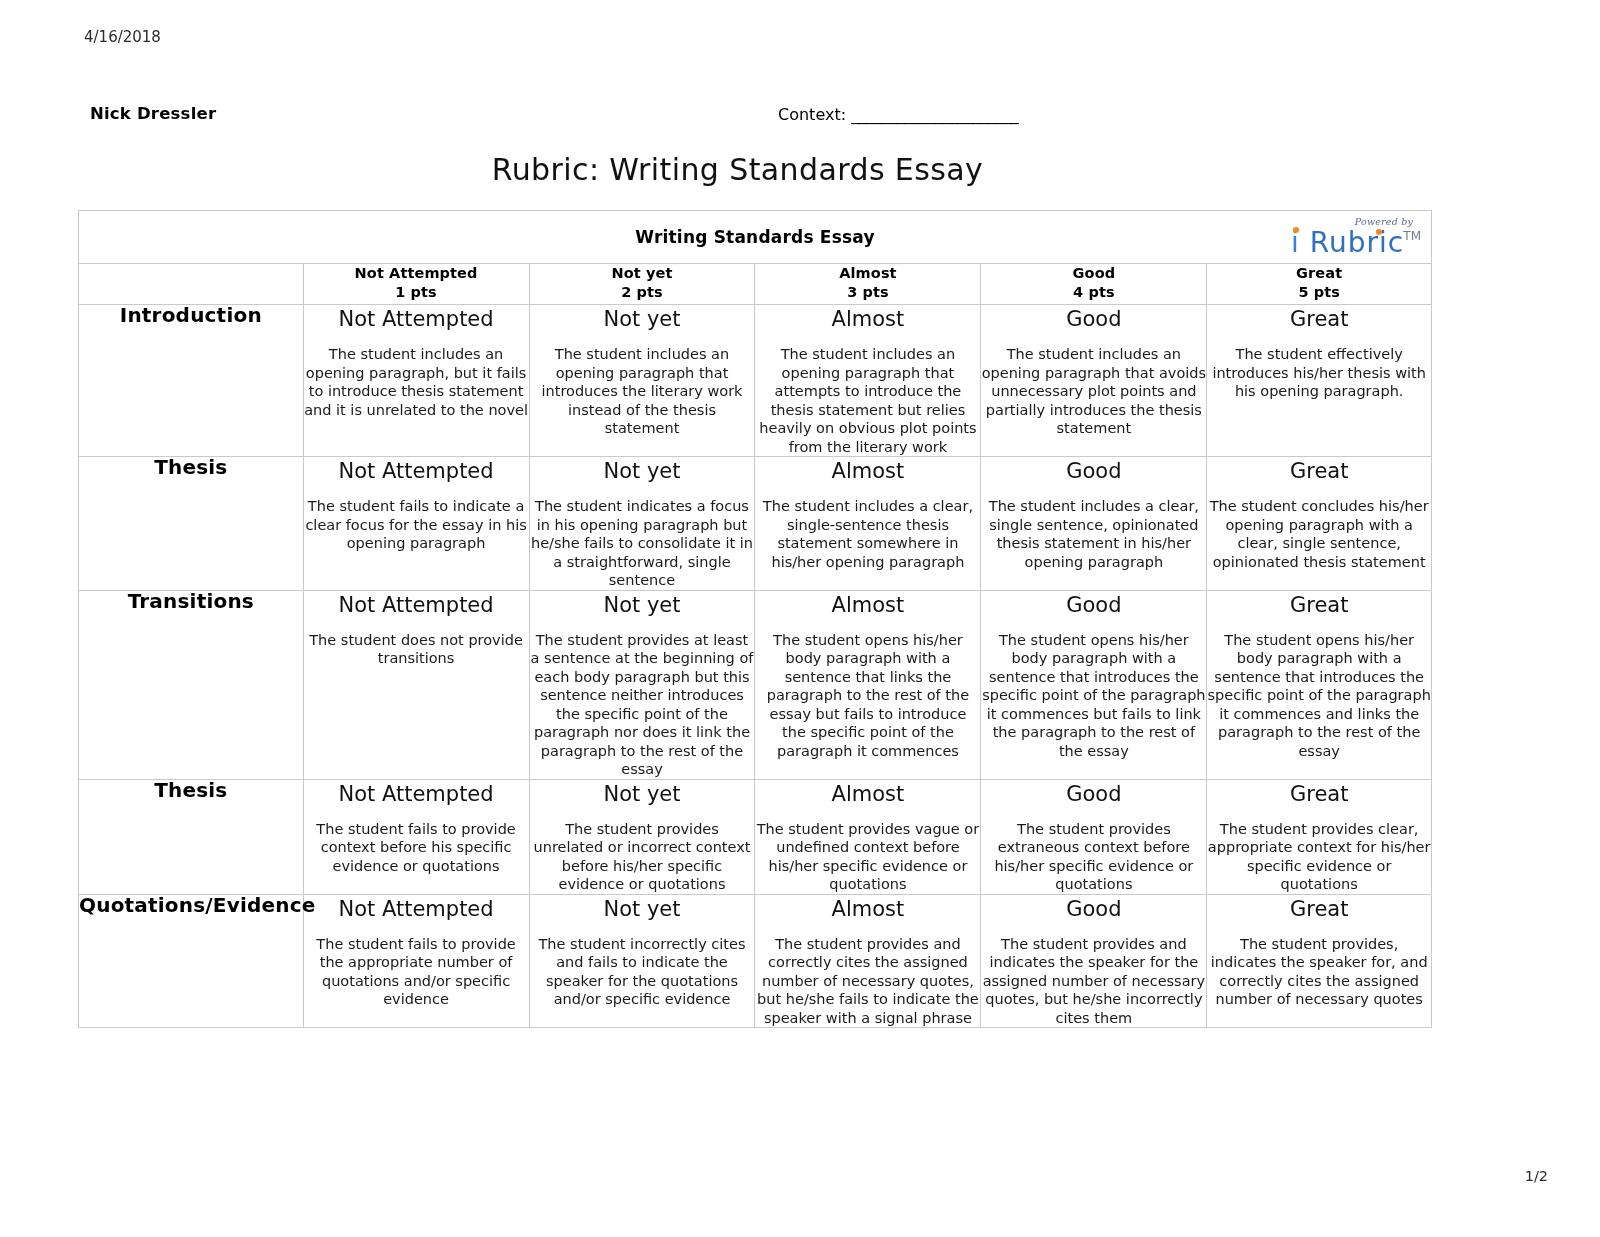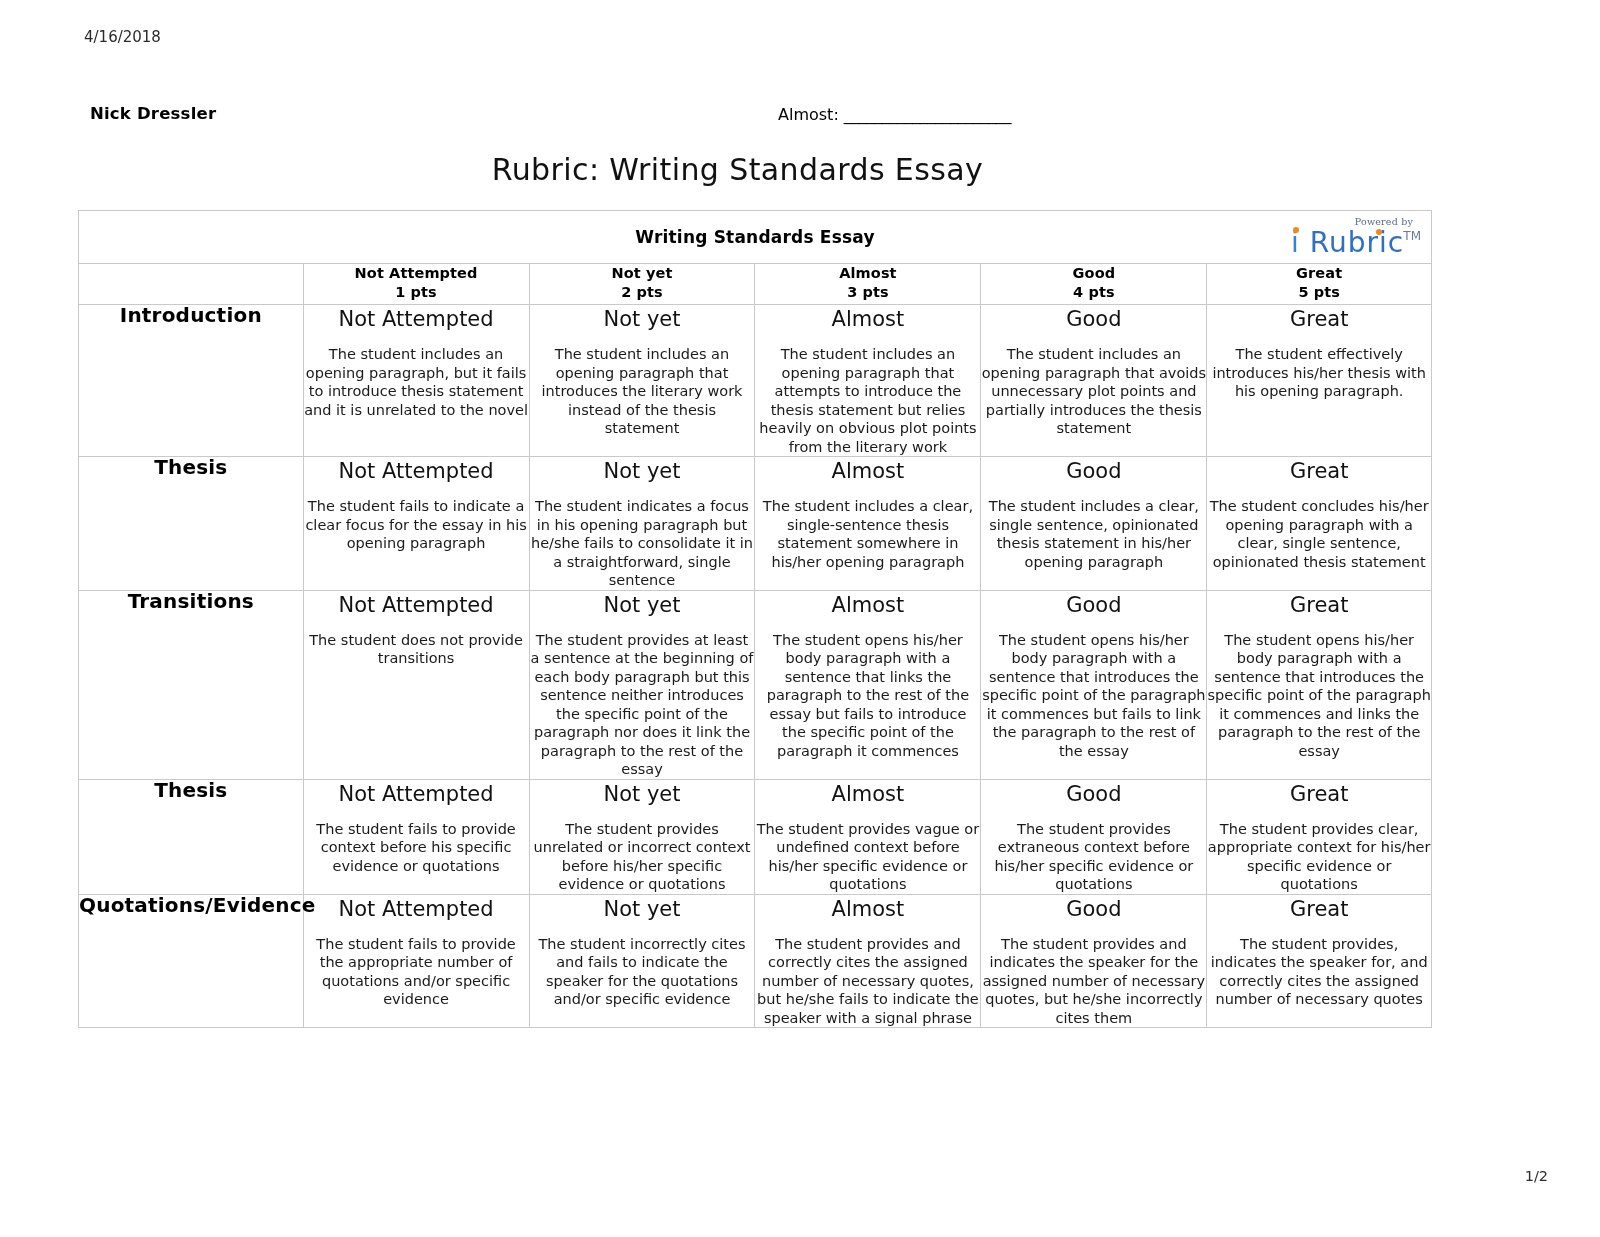--- a/index.html
+++ b/index.html
@@ -126,20 +126,21 @@
     right: 8px;
     top: 4px;
     width: 150px;
     height: 46px;
   }
   .logo .powered {
     position: absolute;
     right: 10px;
     top: 1px;
     font-family: "DejaVu Serif", "Liberation Serif", serif;
+    font-style: italic;
     font-size: 9.5px;
     color: #5a6a86;
     letter-spacing: 0.2px;
     white-space: nowrap;
   }
   .logo .word {
     position: absolute;
     left: 18px;
     top: 11px;
     font-size: 28px;
@@ -240,21 +241,21 @@
 </style>
 </head>
 <body>
 
 <div class="print-header">
   <span class="ph-date">4/16/2018</span>
 </div>
 
 <div class="meta-line">
   <span class="author">Nick Dressler</span>
-  <span class="student"><span>Almost: </span><span class="blank">______________________</span></span>
+  <span class="student"><span>Context: </span><span class="blank">______________________</span></span>
 </div>
 
 <div class="doc-title">Rubric: Writing Standards Essay</div>
 
 <div class="rubric-wrap">
   <table class="rubric">
     <colgroup>
       <col style="width:16.6%">
       <col style="width:16.7%">
       <col style="width:16.7%">

